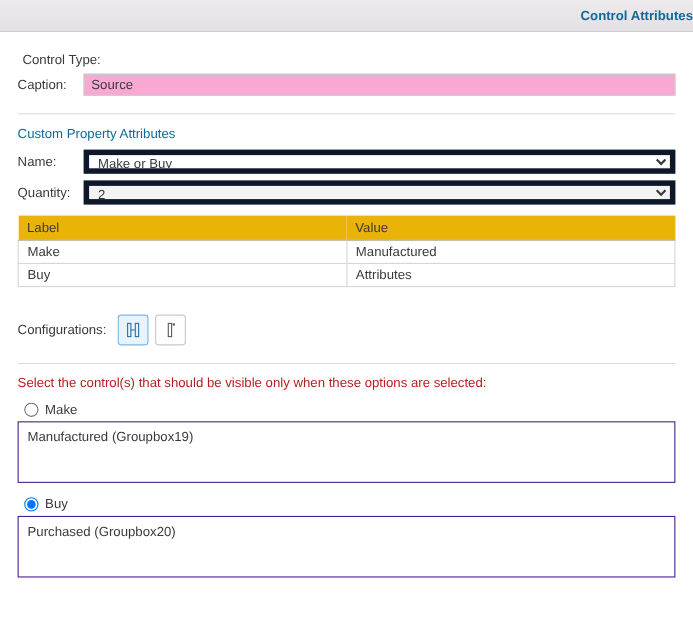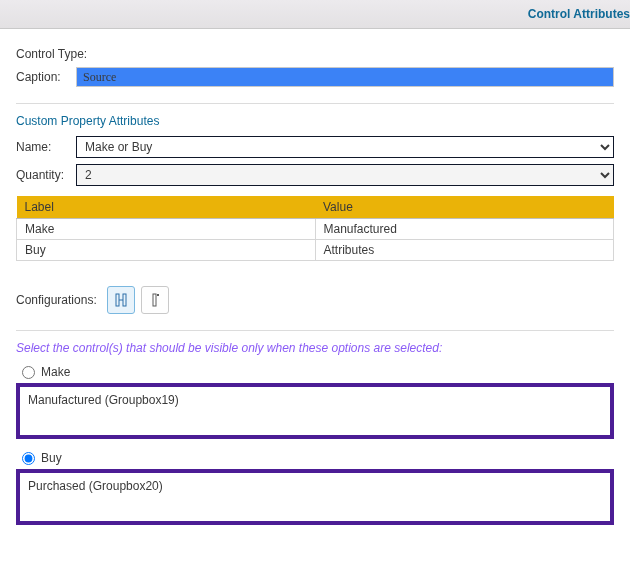--- a/index.html
+++ b/index.html
@@ -35,30 +35,30 @@
   }
   .value-col {
     flex: 1;
   }
   .input-text {
     width: 100%;
     height: 20px;
     box-sizing: border-box;
     border: 1px solid #c9c9c9;
     padding: 2px 6px;
-    font-family: Liberation Serif, serif;
-    font-size: 12px;
-    color: #3a3a3a;
-    background: #3b82f6;
+    font-family: Liberation Sans, sans-serif;
+    font-size: 12px;
+    color: #3a3a3a;
+    background: #f9a8d4;
   }
   .input-select {
     width: 100%;
     height: 22px;
     box-sizing: border-box;
-    border: 1px solid #0f172a;
+    border: 5px solid #0f172a;
     font-family: inherit;
     font-size: 12px;
     color: #3a3a3a;
     background: #fff;
     padding-left: 4px;
   }
   .section-sep {
     border: none;
     border-top: 1px solid #dcdcdc;
     margin: 16px 0 10px 0;
@@ -106,50 +106,49 @@
     justify-content: center;
     cursor: pointer;
     box-sizing: border-box;
   }
   .icon-btn.active {
     border-color: #7ab8e0;
     background: #e8f3fb;
   }
   .adv-desc {
     margin: 6px 0 10px 0;
-    color: #8b5cf6;
-    font-style: italic;
+    color: #b91c1c;
   }
   .radio-row {
     display: flex;
     align-items: center;
     margin: 4px 0 4px 6px;
   }
   .radio-row input[type=radio] {
     margin: 0 6px 0 0;
   }
   .list-box {
-    border: 4px solid #4c1d95;
+    border: 1px solid #4c1d95;
     min-height: 56px;
     padding: 6px 8px;
     margin: 4px 0 12px 0;
     color: #3a3a3a;
     box-sizing: border-box;
   }
 </style>
 </head>
 <body>
 
 <div class="titlebar">
   <span>Control Attributes</span>
 </div>
 
 <div class="panel">
 
-  <div class="row" style="margin-top:10px;">
+  <div class="row" style="margin-top:10px;text-align:center;">
     <div class="label-col">Control Type:</div>
   </div>
   <div class="row">
     <div class="label-col" style="width:60px;">Caption:</div>
     <div class="value-col">
       <input type="text" class="input-text" value="Source" style="">
     </div>
   </div>
 
   <hr class="section-sep">

